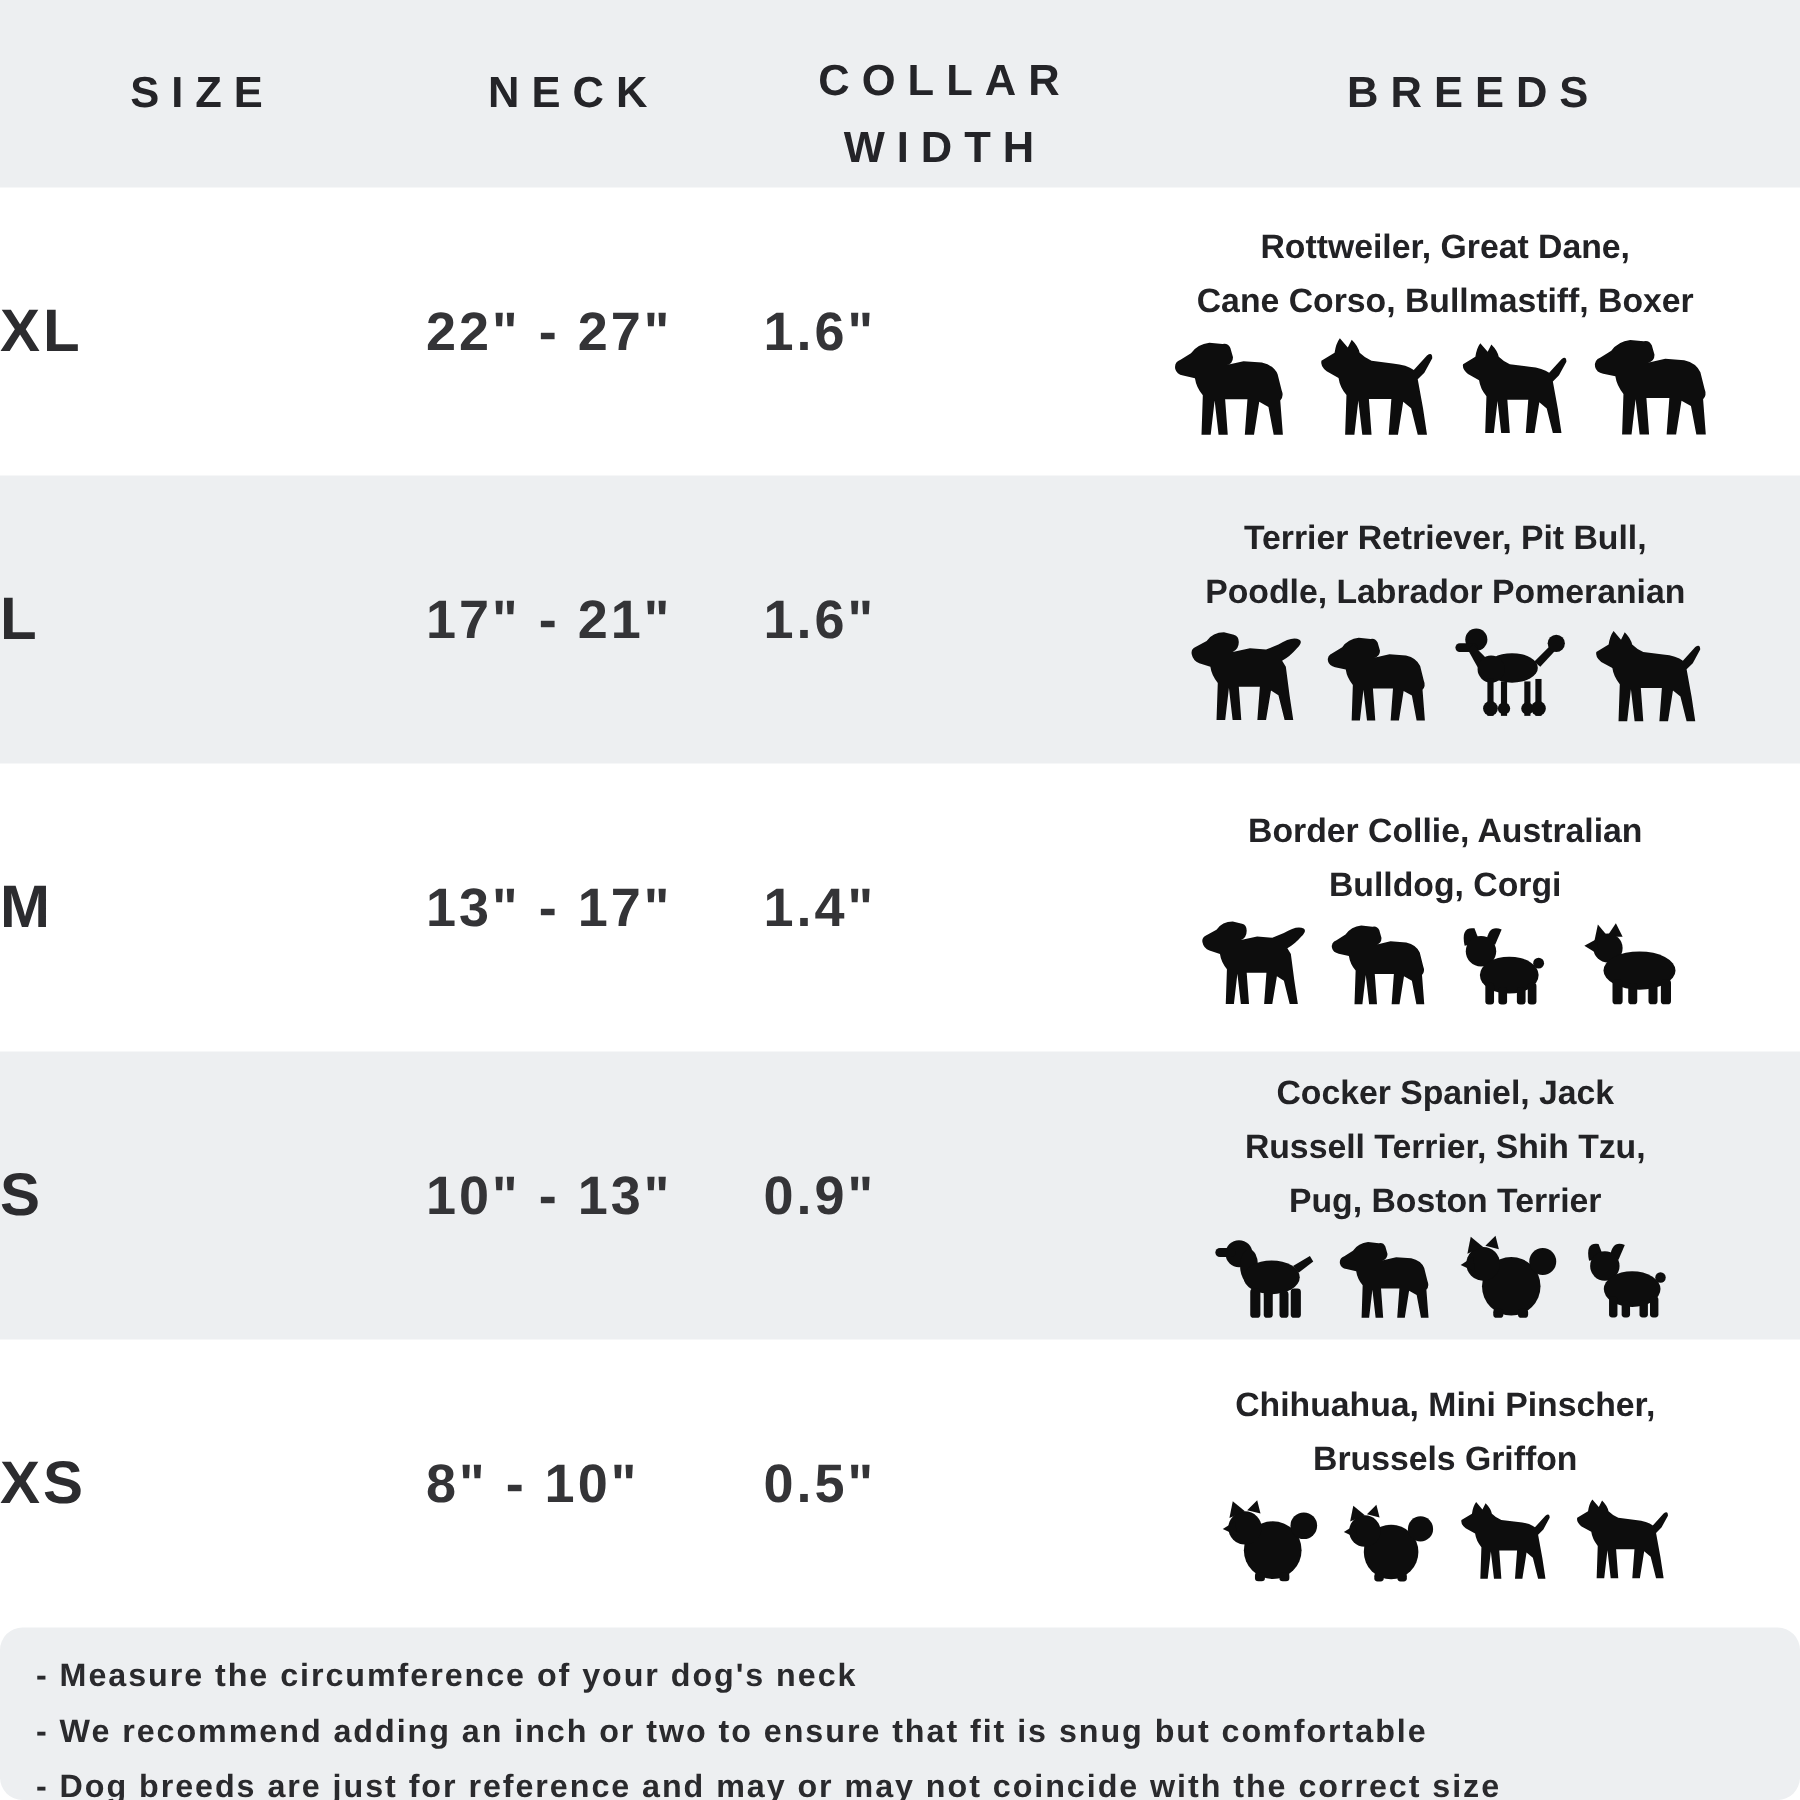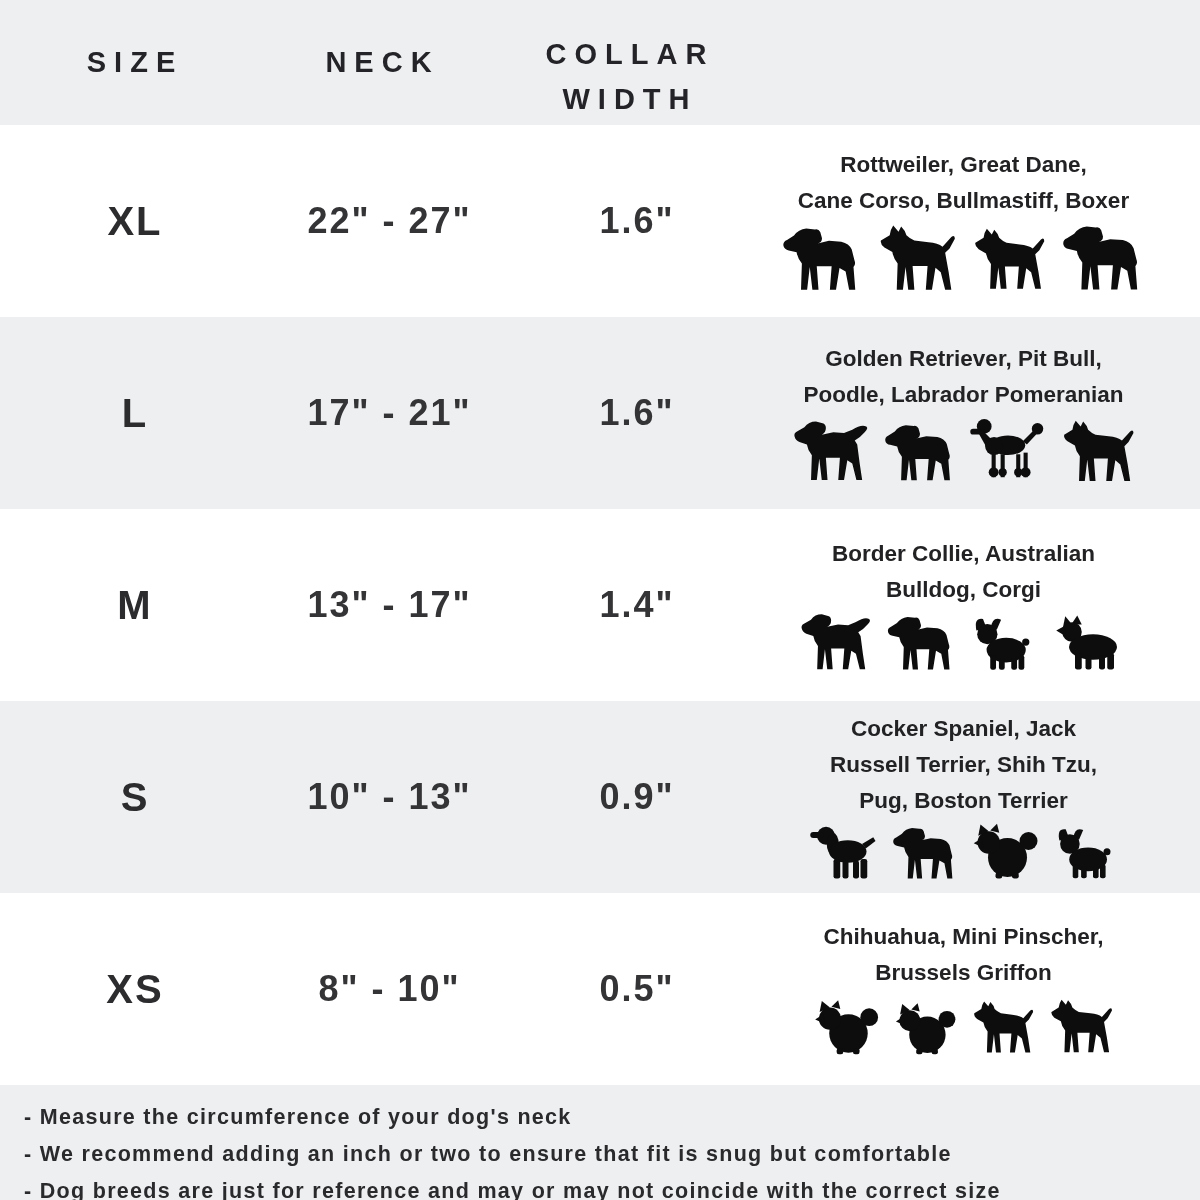--- a/index.html
+++ b/index.html
@@ -25,21 +25,20 @@
     font-weight:700;
     font-size:29px;
     letter-spacing:8px;
     color:#242428;
     line-height:1.55;
   }
   .header-cell.collar{max-width:215px;justify-self:center;margin-top:28px;}
   .data-row{height:192px;}
   .data-row.stripe{background:#edeff1;}
   .cell{
-    text-align:center;
     font-weight:700;
   }
   .cell.size{
     font-size:40px;
     letter-spacing:2px;
     color:#2c2c2f;
   }
   .cell.num{
     font-size:36px;
     letter-spacing:2px;
@@ -68,20 +67,21 @@
     align-items:flex-end;
     justify-content:center;
     gap:7px;
   }
   .dogs svg{display:block;}
   .footer{
     height:115px;
     background:#edeff1;
     box-sizing:border-box;
     padding:14px 10px 0 24px;
+    border-radius:15px;
   }
   .note-line{
     font-size:21.5px;
     font-weight:700;
     letter-spacing:1.3px;
     color:#2a2a2d;
     line-height:37px;
     white-space:nowrap;
   }
   .defs-holder{position:absolute;width:0;height:0;overflow:hidden;}
@@ -162,20 +162,21 @@
     </symbol>
   </defs>
 </svg>
 
 <div class="page">
 
   <div class="grid-row header-row">
     <div class="header-cell">SIZE</div>
     <div class="header-cell">NECK</div>
     <div class="header-cell collar">COLLAR WIDTH</div>
+    <div class="header-cell">BREEDS</div>
   </div>
 
   <div class="grid-row data-row">
     <div class="cell size">XL</div>
     <div class="cell num">22" - 27"</div>
     <div class="cell num">1.6"</div>
     <div class="cell breeds">
       <div class="breed-line">Rottweiler, Great Dane,</div>
       <div class="breed-line">Cane Corso, Bullmastiff, Boxer</div>
       <div class="breed-line"></div>
@@ -194,21 +195,21 @@
           </svg>
       </div>
     </div>
   </div>
 
   <div class="grid-row data-row stripe">
     <div class="cell size">L</div>
     <div class="cell num">17" - 21"</div>
     <div class="cell num">1.6"</div>
     <div class="cell breeds">
-      <div class="breed-line">Golden Retriever, Pit Bull,</div>
+      <div class="breed-line">Terrier Retriever, Pit Bull,</div>
       <div class="breed-line">Poodle, Labrador Pomeranian</div>
       <div class="dogs">
         <svg viewBox="0 0 100 80" width="86" height="66" fill="#0d0d0d">
             <use href="#sym-bushy"></use>
           </svg>
         <svg viewBox="0 0 100 80" width="80" height="63" fill="#0d0d0d">
             <use href="#sym-heavy"></use>
           </svg>
         <svg viewBox="0 0 100 80" width="82" height="68" fill="#0d0d0d">
             <use href="#sym-poodle"></use>

